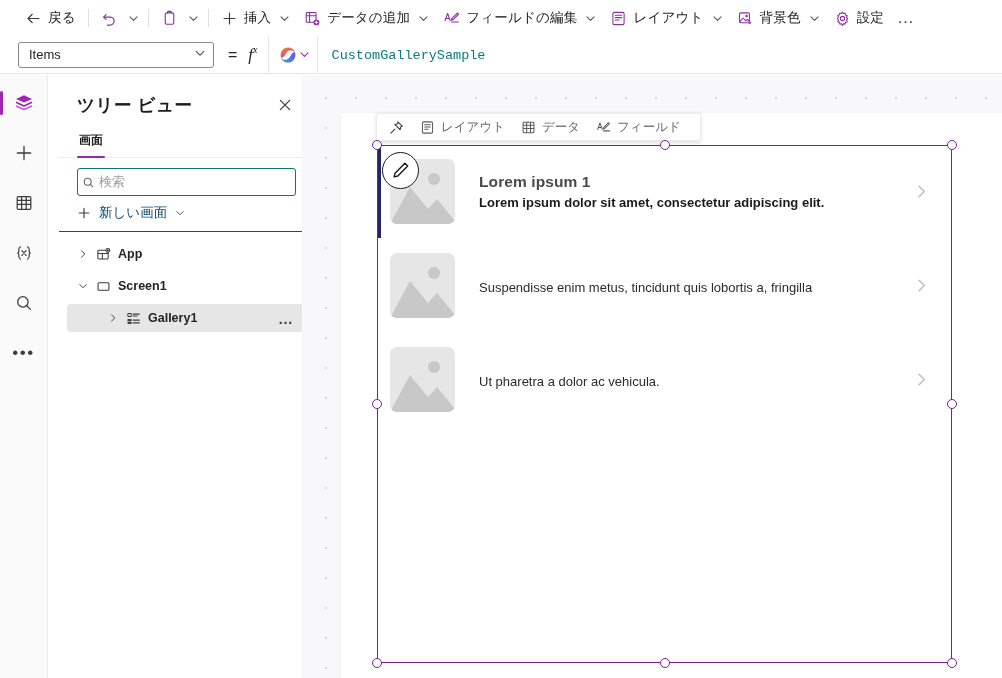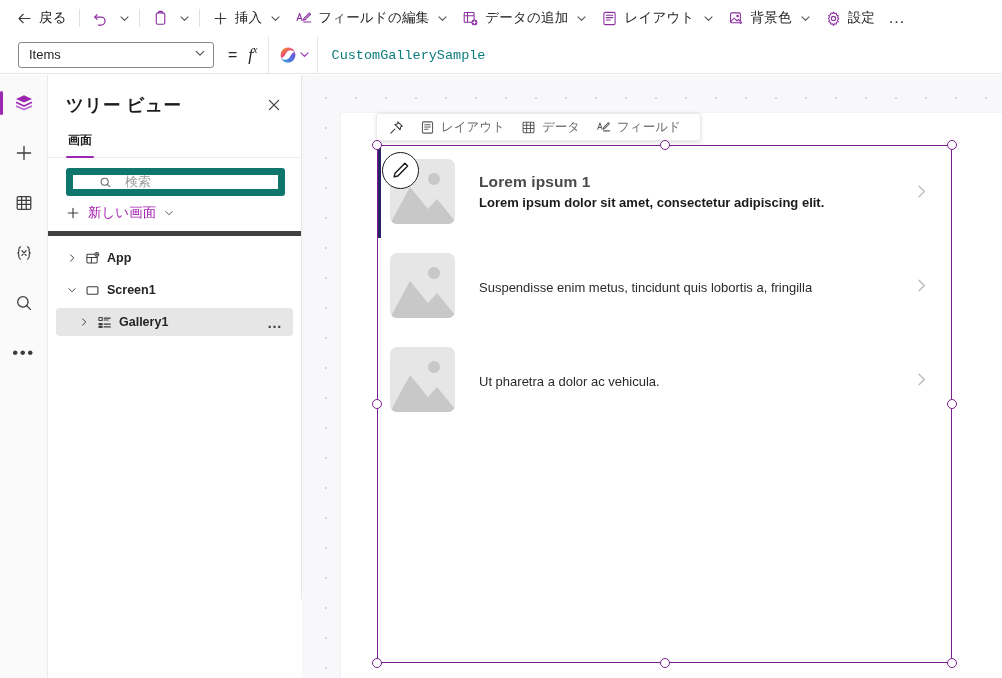--- a/index.html
+++ b/index.html
@@ -7,21 +7,21 @@
     width: 1002px; height: 678px;
     font-family: "Liberation Sans", "DejaVu Sans", sans-serif;
     background: #ffffff; overflow: hidden;
   }
   #app { position: relative; width: 1002px; height: 678px; }
 
   
   .toolbar {
     position: absolute; left: 0; top: 0; width: 1002px; height: 36px;
     background: #ffffff; display: flex; align-items: center;
-    padding-left: 9px; gap: 0px;
+    padding-left: 18px; gap: 0px;
   }
   .tb-item {
     display: flex; align-items: center; height: 28px;
     padding: 0 7px; gap: 6px; border-radius: 4px; cursor: default;
     color: #242424; font-size: 13px; white-space: nowrap;
   }
   .tb-label { font-size: 13.5px; color: #242424; letter-spacing: .2px; }
   .tb-sep { width: 1px; height: 18px; background: #e0e0e0; margin: 0 5px; }
   .chev { width: 18px; height: 26px; display: flex; align-items: center;
           justify-content: center; border-radius: 3px; cursor: default; }
@@ -78,57 +78,57 @@
   .rail-btn.active::before {
     content: ""; position: absolute; left: -4px; top: 8px;
     width: 3px; height: 24px; background: #8a2be2; border-radius: 2px;
     background: #9c27b0;
   }
   .rail-ic { width: 20px; height: 20px; }
   .rail-dots { font-size: 17px; letter-spacing: 1.5px; color: #3d3d3d; }
 
   
   .tree {
-    position: absolute; left: 48px; top: 75px; width: 254px; height: 524px;
+    position: absolute; left: 59px; top: 75px; width: 254px; height: 524px;
     background: #ffffff; border-right: 1px solid #e6e6e6; text-align: center;
   }
   .tree-header {
     display: flex; align-items: center; justify-content: space-between;
     padding: 17px 14px 0 18px;
   }
   .tree-title { font-size: 17.5px; font-weight: 600; color: #1b1b1b; letter-spacing: .6px; }
   .close-x { width: 26px; height: 26px; display: flex; align-items: center;
              justify-content: center; border-radius: 3px; color: #3d3d3d; }
   .tabs { display: flex; padding: 0 0 0 18px; margin-top: 9px;
           border-bottom: 1px solid #ededed; }
   .tab { position: relative; padding: 5px 2px 8px; margin-right: 16px;
          font-size: 12px; color: #5c5c5c; }
   .tab.active { color: #1b1b1b; font-weight: 600; }
   .tab.active::after {
     content: ""; position: absolute; left: 0; right: 0; bottom: -1px;
     height: 2.5px; background: #9c27b0; border-radius: 2px;
   }
   .search-row { padding: 10px 16px 4px 18px; }
   .search-box {
-    height: 28px; border: 7px solid #0f766e; border-radius: 3px;
-    display: flex; align-items: center; gap: 13px; padding: 0 26px; background: #fff;
+    height: 28px; border: 1px solid #0f766e; border-radius: 3px;
+    display: flex; align-items: center; gap: 4px; padding: 0 4px; background: #fff;
   }
   .search-ph { font-size: 13px; color: #9a9a9a; }
   .new-screen {
     display: flex; align-items: center; gap: 8px; padding: 4px 18px 9px;
-    font-size: 13.5px; color: #a21caf; border-bottom: 5px solid #404040;
+    font-size: 13.5px; color: #0c4a6e; border-bottom: 1px solid #404040;
   }
   .tree-items { padding-top: 8px; }
   .tree-row {
     display: flex; align-items: center; height: 28px; margin: 0 8px 4px;
     border-radius: 4px; padding-left: 10px; font-size: 12.5px; color: #242424;
     gap: 7px;
     font-weight: bold;
   }
-  .tree-row.indent { padding-left: 22px; }
+  .tree-row.indent { padding-left: 40px; }
   .tree-row.selected { background: #e6e6e6; }
   .tw-chev { width: 12px; display: flex; align-items: center; justify-content: center; }
   .tree-dots { margin-left: auto; margin-right: 10px; font-size: 15px;
                letter-spacing: 1px; color: #444; }
 
   
   .canvas {
     position: absolute; left: 302px; top: 75px; width: 700px; height: 603px;
     background-color: #f8f7f9;
     background-image: radial-gradient(circle, #d8d6dc 1px, transparent 1.1px);
@@ -253,44 +253,44 @@
       <span class="tb-label">挿入</span>
       <span style="display:flex;align-items:center;margin-left:2px">
         <svg width="11" height="11" viewBox="0 0 12 12" fill="none" stroke="#555" stroke-width="1.2" stroke-linecap="round" stroke-linejoin="round">
             <path d="M2.2 4.3L6 8.1l3.8-3.8"></path>
           </svg>
       </span>
     </div>
 
     <div class="tb-item">
       <span class="ic">
-        <svg viewBox="0 0 20 20" fill="none" stroke="#8b2fa0" stroke-width="1.3" stroke-linecap="round" stroke-linejoin="round">
-          <path d="M2.4 12.4L5.4 4l3 8.4M3.3 10h4.2"></path>
-          <path d="M16.8 3.6l1.4 1.4-6.3 6.3-2 .6.6-2z"></path>
-          <path d="M10.2 14.2h8"></path>
-        </svg>
-      </span>
-      <span class="tb-label">フィールドの編集</span>
-      <span style="display:flex;align-items:center;margin-left:2px">
-        <svg width="11" height="11" viewBox="0 0 12 12" fill="none" stroke="#555" stroke-width="1.2" stroke-linecap="round" stroke-linejoin="round">
-            <path d="M2.2 4.3L6 8.1l3.8-3.8"></path>
-          </svg>
-      </span>
-    </div>
-
-    <div class="tb-item">
-      <span class="ic">
         <svg viewBox="0 0 20 20" fill="none" stroke="#8b2fa0" stroke-width="1.25">
           <rect x="2.6" y="2.9" width="11.6" height="11.6" rx="1.1"></rect>
           <path d="M2.6 6.7h11.6M6.5 2.9v11.6"></path>
           <circle cx="14.6" cy="14.6" r="3.4" fill="#8b2fa0" stroke="none"></circle>
           <path d="M14.6 12.9v3.4M12.9 14.6h3.4" stroke="#fff" stroke-width="1.1" stroke-linecap="round"></path>
         </svg>
       </span>
       <span class="tb-label">データの追加</span>
+      <span style="display:flex;align-items:center;margin-left:2px">
+        <svg width="11" height="11" viewBox="0 0 12 12" fill="none" stroke="#555" stroke-width="1.2" stroke-linecap="round" stroke-linejoin="round">
+            <path d="M2.2 4.3L6 8.1l3.8-3.8"></path>
+          </svg>
+      </span>
+    </div>
+
+    <div class="tb-item">
+      <span class="ic">
+        <svg viewBox="0 0 20 20" fill="none" stroke="#8b2fa0" stroke-width="1.3" stroke-linecap="round" stroke-linejoin="round">
+          <path d="M2.4 12.4L5.4 4l3 8.4M3.3 10h4.2"></path>
+          <path d="M16.8 3.6l1.4 1.4-6.3 6.3-2 .6.6-2z"></path>
+          <path d="M10.2 14.2h8"></path>
+        </svg>
+      </span>
+      <span class="tb-label">フィールドの編集</span>
       <span style="display:flex;align-items:center;margin-left:2px">
         <svg width="11" height="11" viewBox="0 0 12 12" fill="none" stroke="#555" stroke-width="1.2" stroke-linecap="round" stroke-linejoin="round">
             <path d="M2.2 4.3L6 8.1l3.8-3.8"></path>
           </svg>
       </span>
     </div>
 
     <div class="tb-item">
       <span class="ic">
         <svg viewBox="0 0 20 20" fill="none" stroke="#8b2fa0" stroke-width="1.25" stroke-linecap="round" stroke-linejoin="round">

